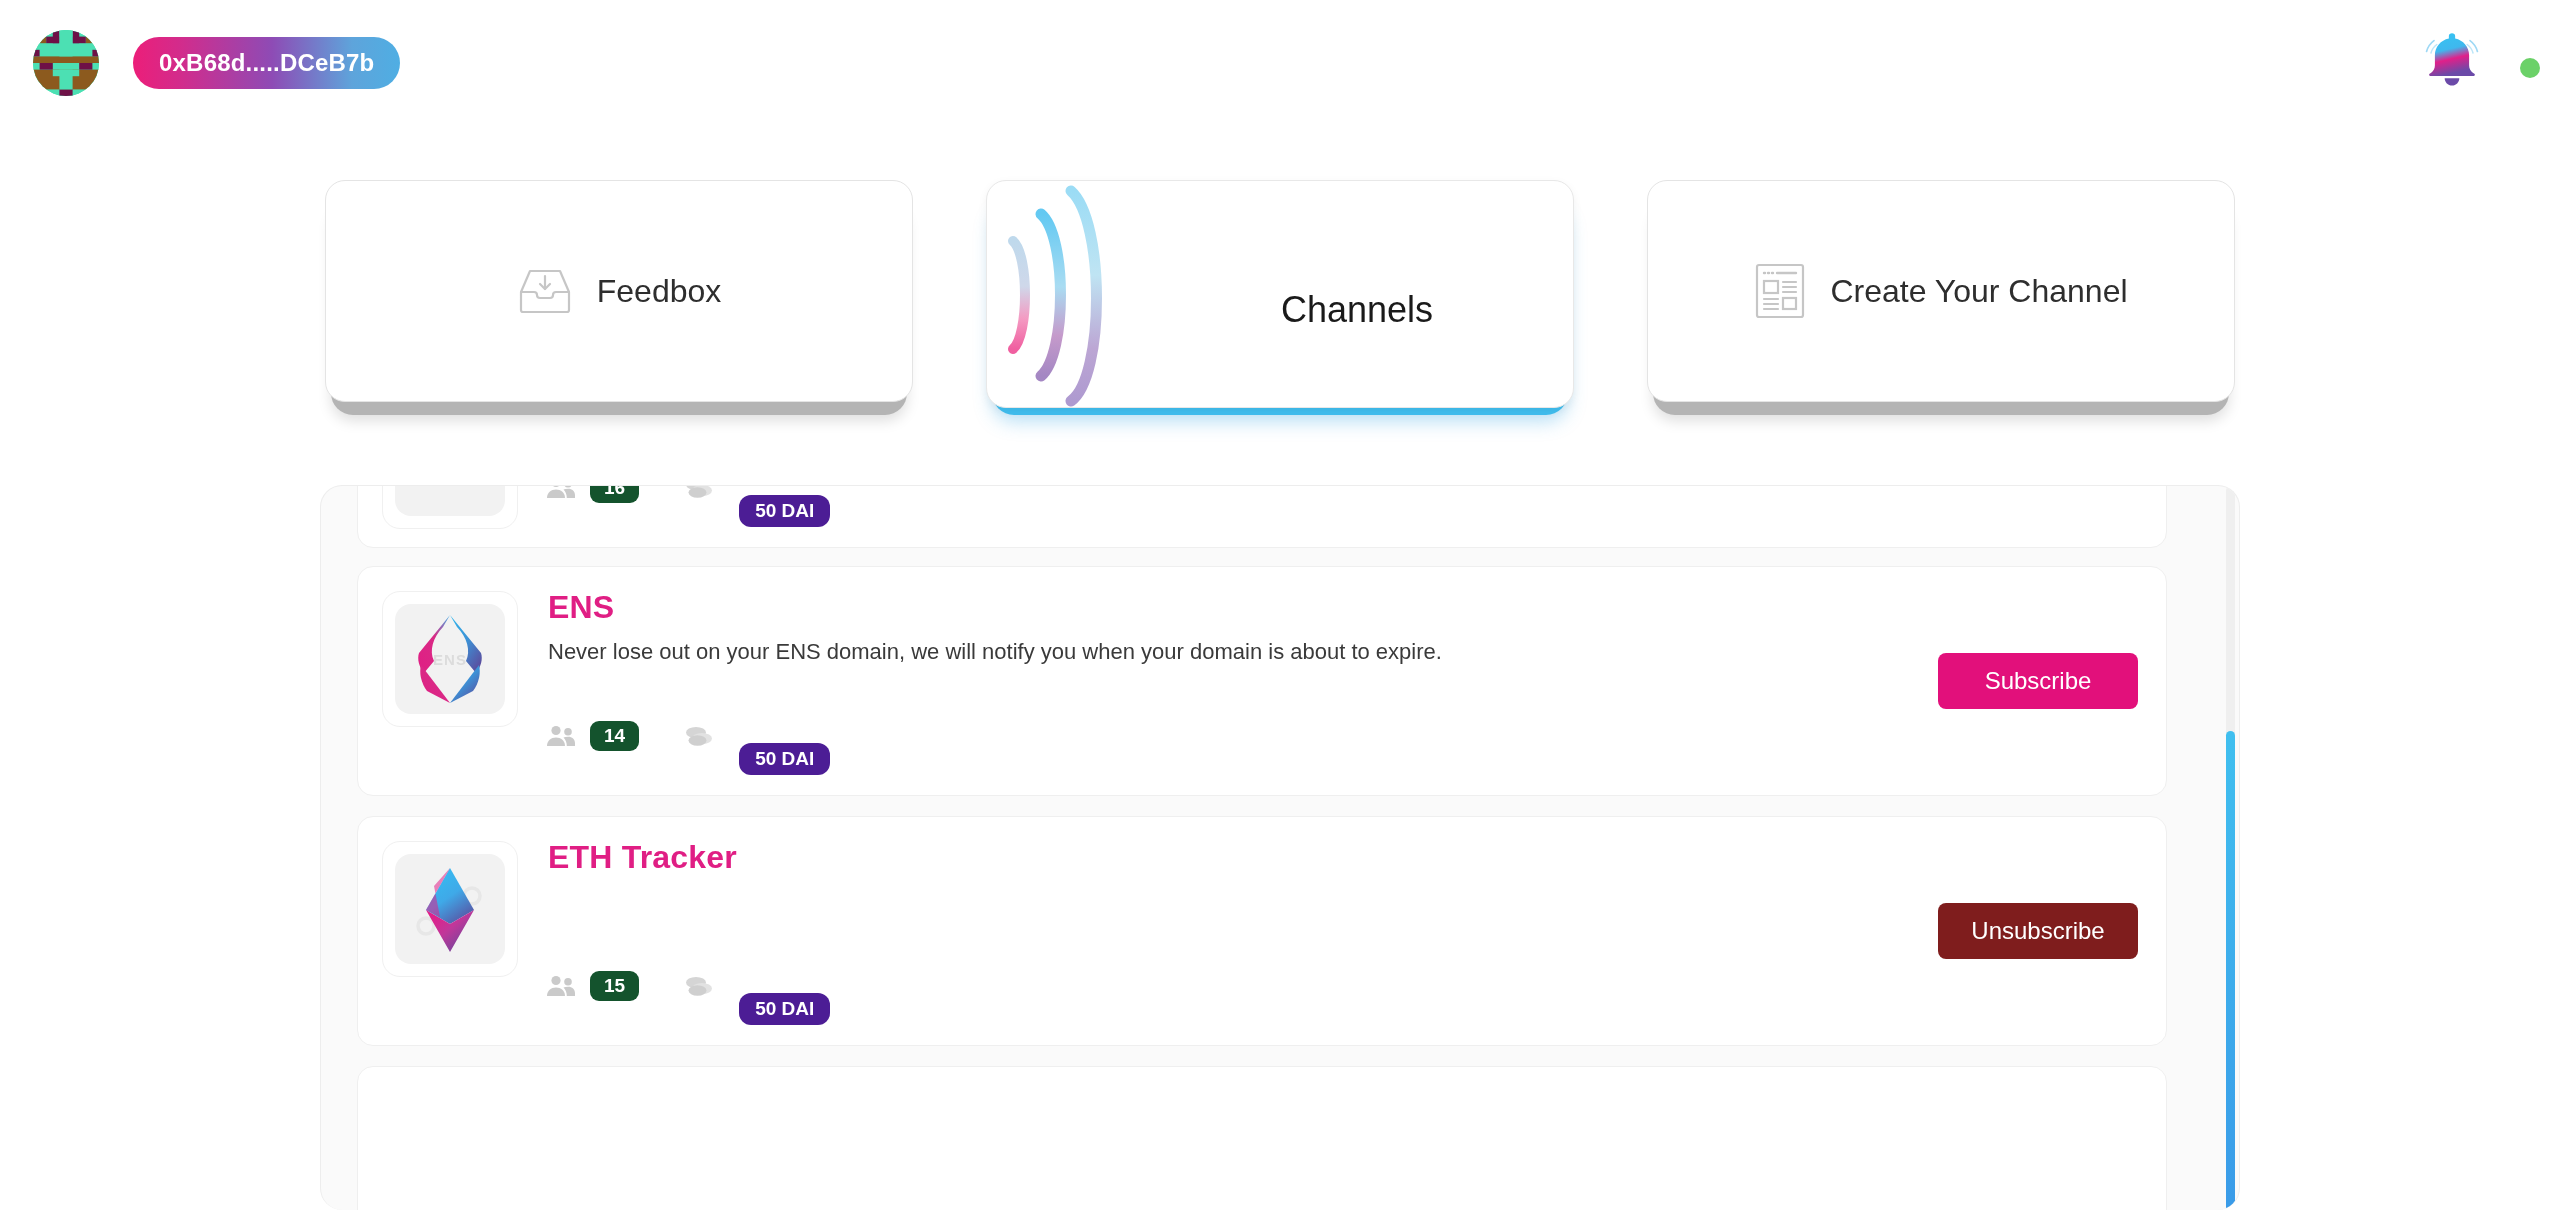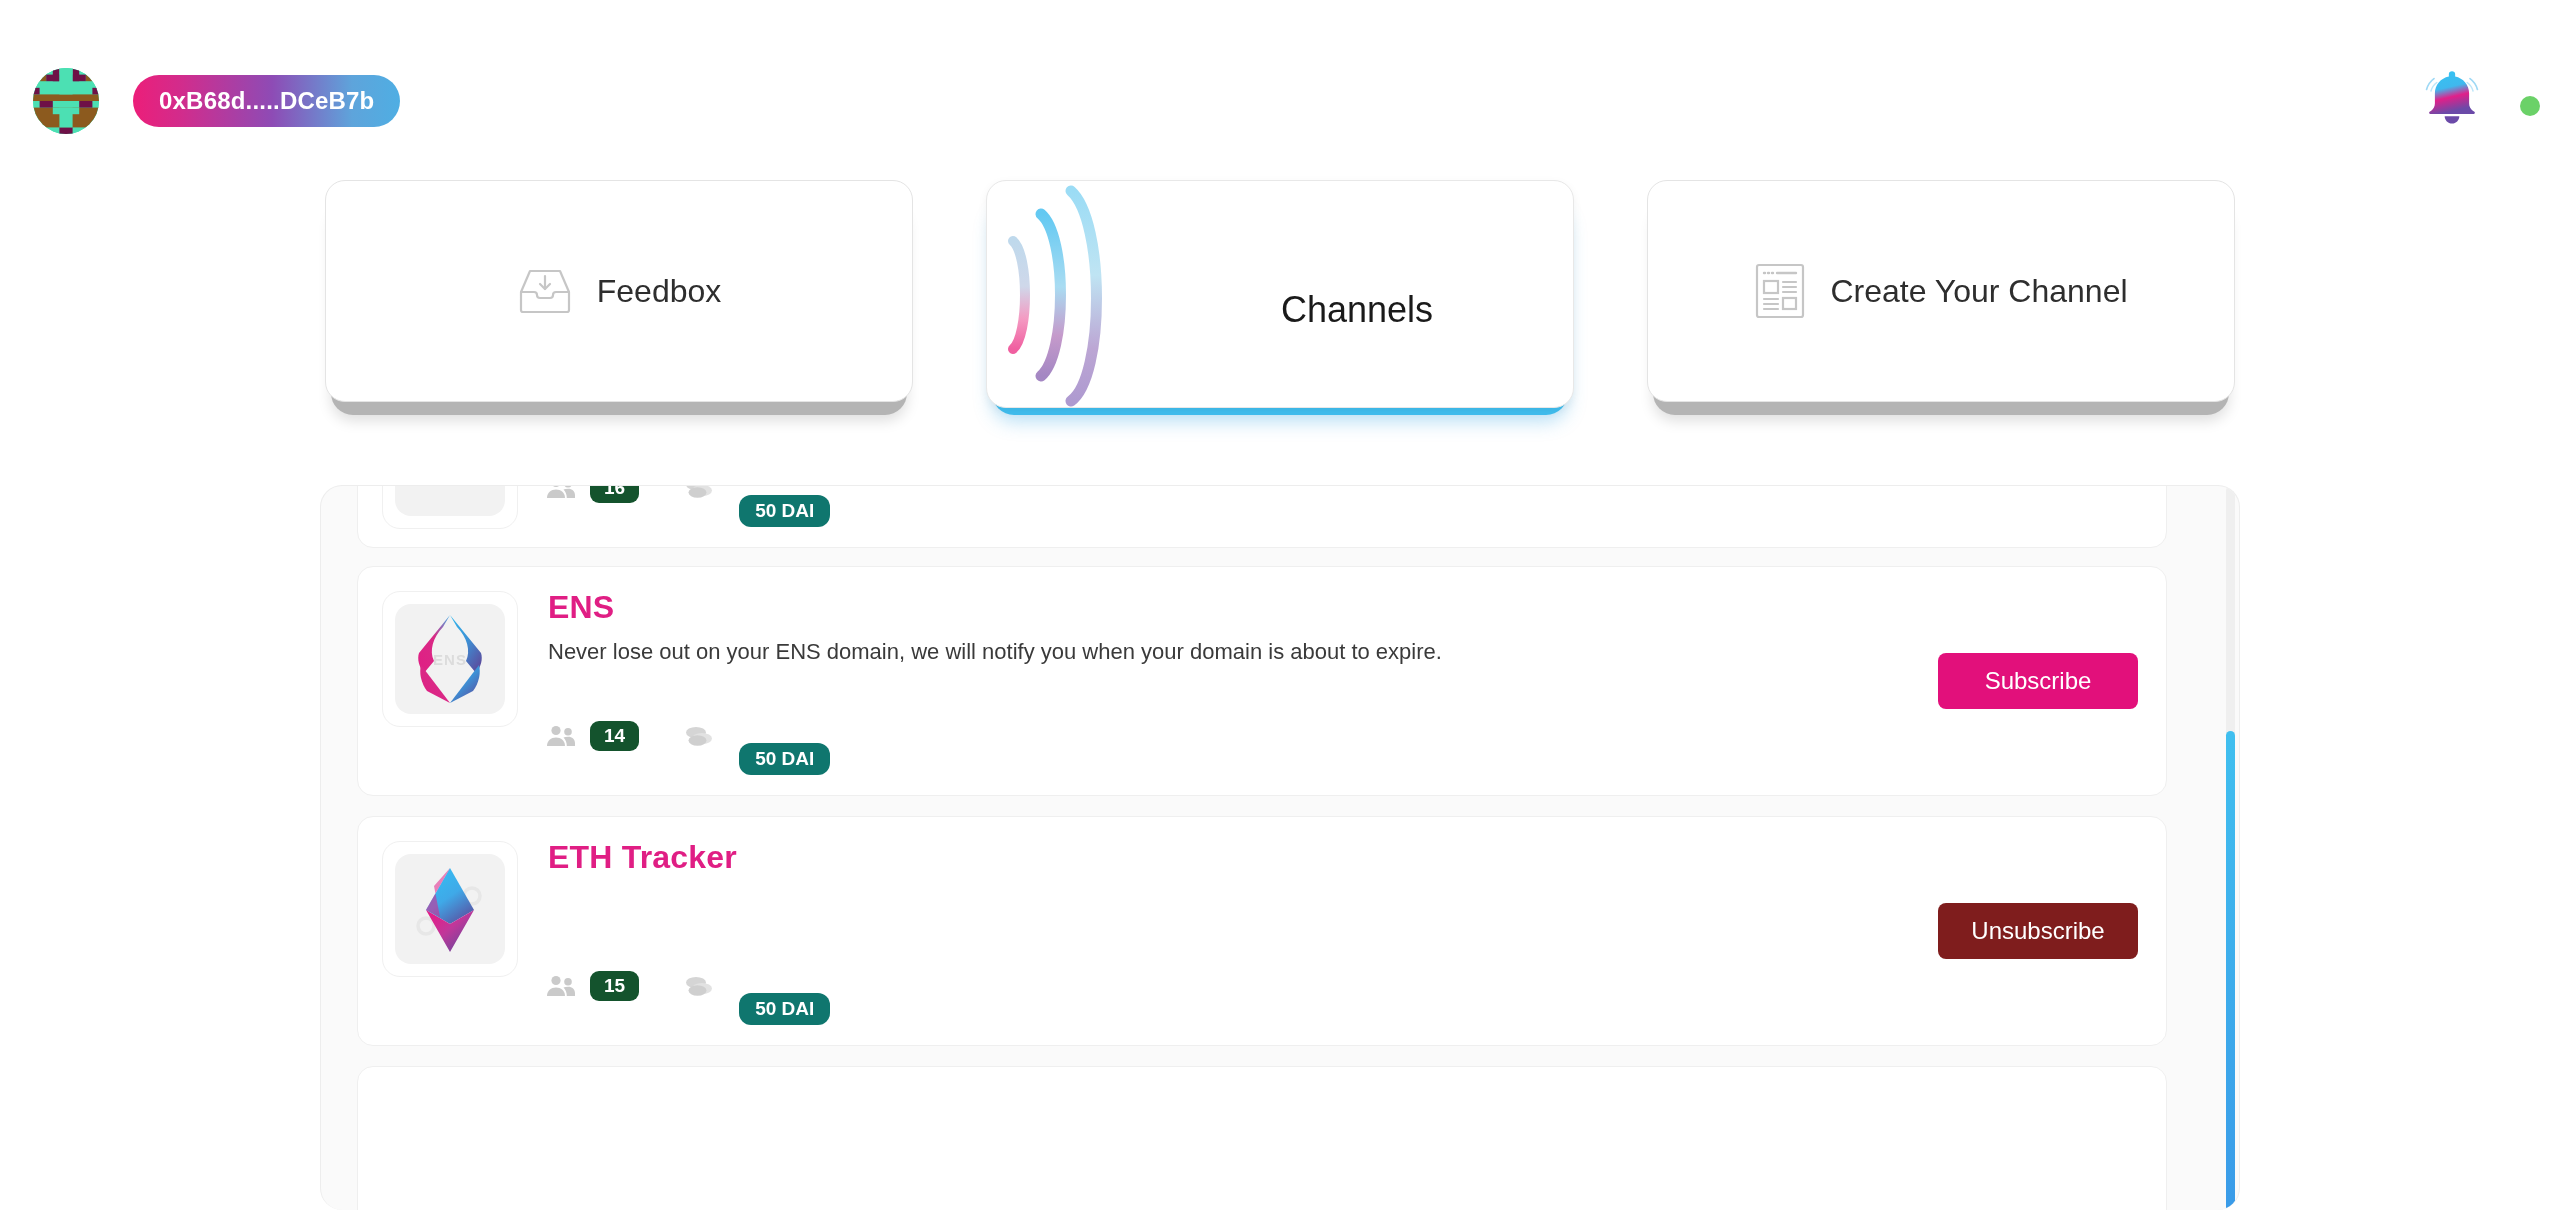--- a/index.html
+++ b/index.html
@@ -11,21 +11,20 @@
     font-family: "Liberation Sans", sans-serif;
     -webkit-font-smoothing: antialiased;
   }
 
   
   .topbar {
     position: absolute;
     top: 0; left: 0;
     width: 2558px;
     height: 130px;
-    margin-top: 38px;
   }
   .avatar {
     position: absolute;
     left: 33px; top: 30px;
     width: 66px; height: 66px;
     border-radius: 50%;
     overflow: hidden;
     background: #3ee0b0;
   }
   .avatar svg { display: block; width: 66px; height: 66px; }
@@ -200,21 +199,21 @@
     background: #14532d;
     color: #ffffff;
     font-size: 19px;
     font-weight: bold;
     border-radius: 9px;
     padding: 4px 14px;
     min-width: 42px;
     text-align: center;
   }
   .badge-fee {
-    background: #0f766e;
+    background: #4c1d95;
     color: #ffffff;
     font-size: 19px;
     font-weight: bold;
     border-radius: 12px;
     padding: 5px 16px;
     margin-left: 10px;
     margin-top: 46px;
   }
   .meta-gap { width: 16px; }
 

